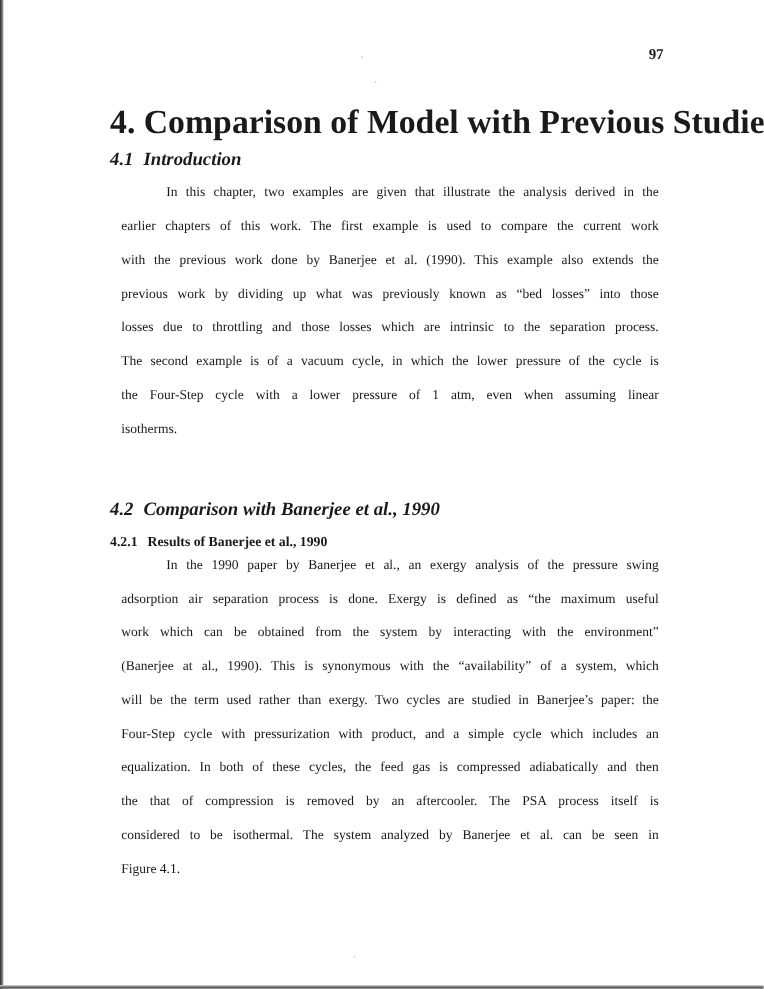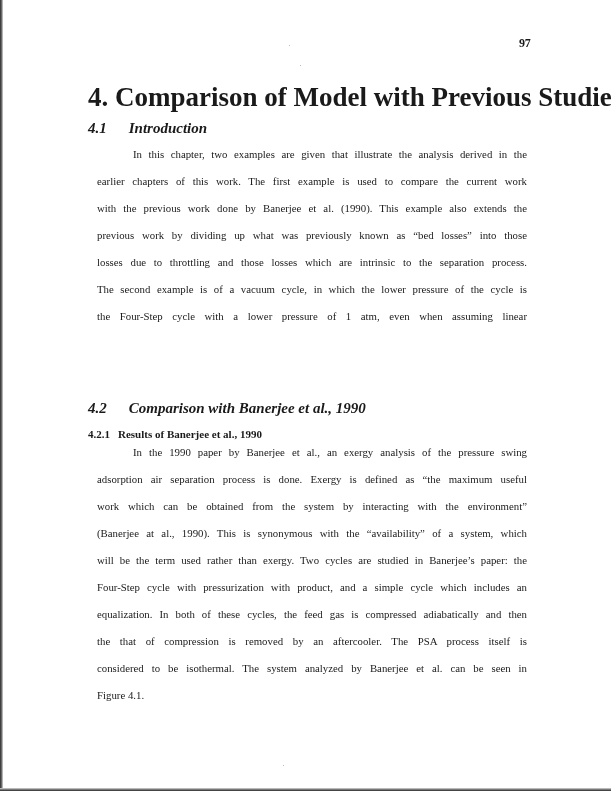--- a/index.html
+++ b/index.html
@@ -21,21 +21,21 @@
       font-size: 12px; font-weight: bold; letter-spacing: -0.3px;
     }
     .chapter-title {
       position: absolute; left: 88px; top: 82px; margin: 0;
       font-size: 27px; font-weight: bold; white-space: nowrap;
     }
     .section-title {
       position: absolute; left: 88px; margin: 0;
       font-size: 15px; font-weight: bold; font-style: italic; white-space: nowrap;
     }
-    .section-title .num { font-style: italic; margin-right: 22px; }
+    .section-title .num { font-style: italic; margin-right: 8px; }
     #sec-4-1 { top: 120px; }
     #sec-4-2 { top: 400px; }
     .subsection-title {
       position: absolute; left: 88px; top: 428px; margin: 0;
       font-size: 11px; font-weight: bold; white-space: nowrap;
     }
     .subsection-title .num { margin-right: 8px; }
     .para {
       position: absolute; left: 93px; width: 430px; margin: 4px;
       font-size: 10.8px;
@@ -68,20 +68,21 @@
 </h2>
 
 <div class="para" id="para-1">
   <span class="line first">In this chapter, two examples are given that illustrate the analysis derived in the</span>
   <span class="line">earlier chapters of this work.  The first example is used to compare the current work</span>
   <span class="line">with the previous work done by Banerjee et al. (1990).  This example also extends the</span>
   <span class="line">previous work by dividing up what was previously known as “bed losses” into those</span>
   <span class="line">losses due to throttling and those losses which are intrinsic to the separation process.</span>
   <span class="line">The second example is of a vacuum cycle, in which the lower pressure of the cycle is</span>
   <span class="line">the Four-Step cycle with a lower pressure of 1 atm, even when assuming linear</span>
+  <span class="line last">isotherms.</span>
 </div>
 
 <h2 class="section-title" id="sec-4-2">
   <span class="num">4.2</span><span>Comparison with Banerjee et al., 1990</span>
 </h2>
 
 <h3 class="subsection-title">
   <span class="num">4.2.1</span><span>Results of Banerjee et al., 1990</span>
 </h3>
 

